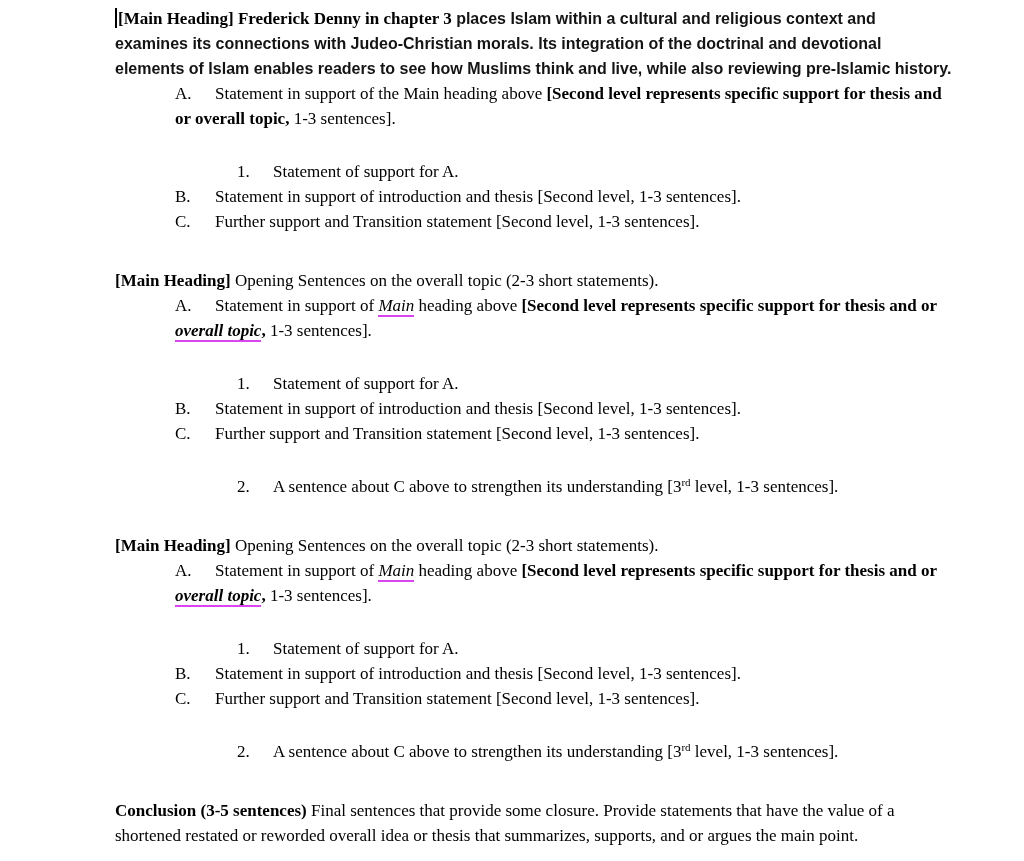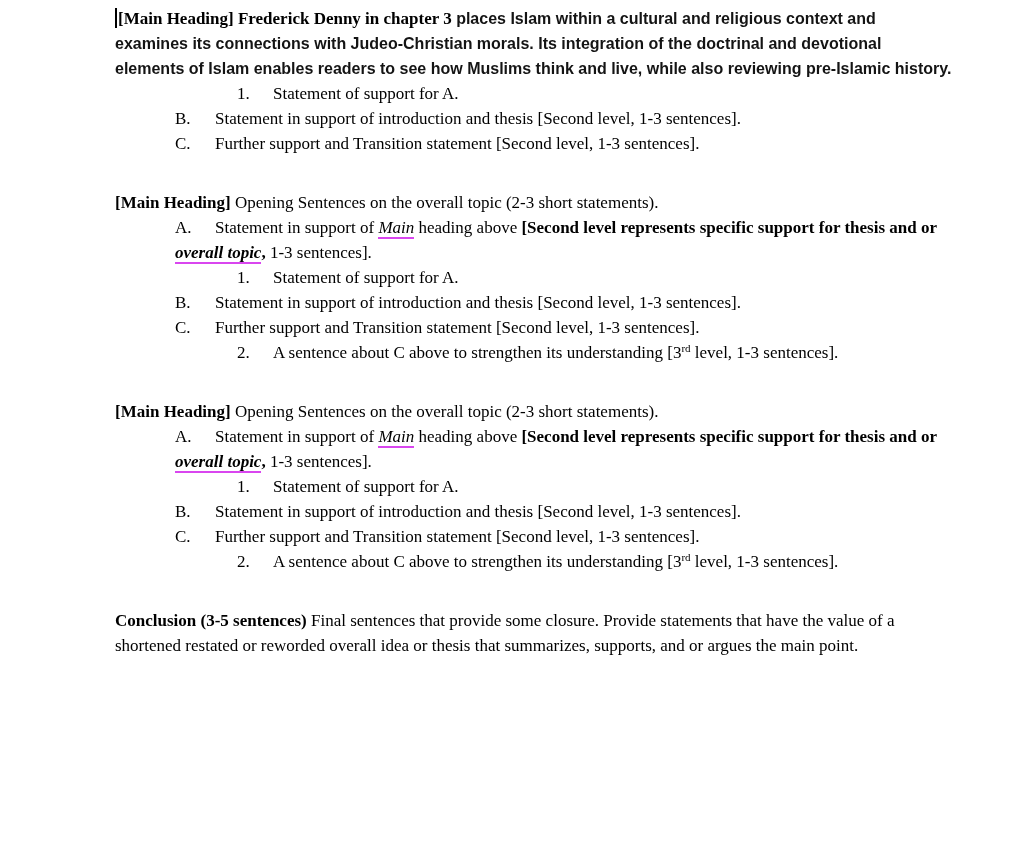--- a/index.html
+++ b/index.html
@@ -21,21 +21,21 @@
   }
   .para, .li { margin: 0; }
   .b { font-weight: bold; }
   .sans {
     font-family: "Liberation Sans", sans-serif;
     font-size: 16px;
     color: #141414;
   }
   
   .l1 { padding-left: 60px; }
-  .l2 { padding-left: 122px; }
+  .l2 { padding-left: 122px; margin-top: 28px; }
   .marker { display: inline-block; }
   .l1 > .marker { width: 40px; }
   .l2 > .marker { width: 36px; }
   
   .spaced { margin-top: 34px; }
   
   .pu { border-bottom: 2px solid #d946ef; font-style: italic; }
   sup {
     font-size: 11px;
     line-height: 0;
@@ -50,20 +50,21 @@
     margin-right: 1px;
   }
 </style>
 </head>
 <body>
 
 <div class="page">
 
   <p class="para"><span class="caret"></span><span class="b">[Main Heading] Frederick Denny in chapter 3</span><span class="b sans"> places Islam within a cultural and religious context and examines its connections with Judeo-Christian morals. Its integration of the doctrinal and devotional elements of Islam enables readers to see how Muslims think and live, while also reviewing pre-Islamic history.</span></p>
 
+  <div class="li l1"><span class="marker">A.</span><span>Statement in support of the Main heading above </span><span class="b">[Second level represents specific support for thesis and or overall topic,</span><span> 1-3 sentences].</span></div>
 
   <div class="li l2"><span class="marker">1.</span><span>Statement of support for A.</span></div>
 
   <div class="li l1"><span class="marker">B.</span><span>Statement in support of introduction and thesis [Second level, 1-3 sentences].</span></div>
 
   <div class="li l1"><span class="marker">C.</span><span>Further support and Transition statement [Second level, 1-3 sentences].</span></div>
 
 
   <p class="para spaced"><span class="b">[Main Heading]</span><span> Opening Sentences on the overall topic (2-3 short statements).</span></p>
 

